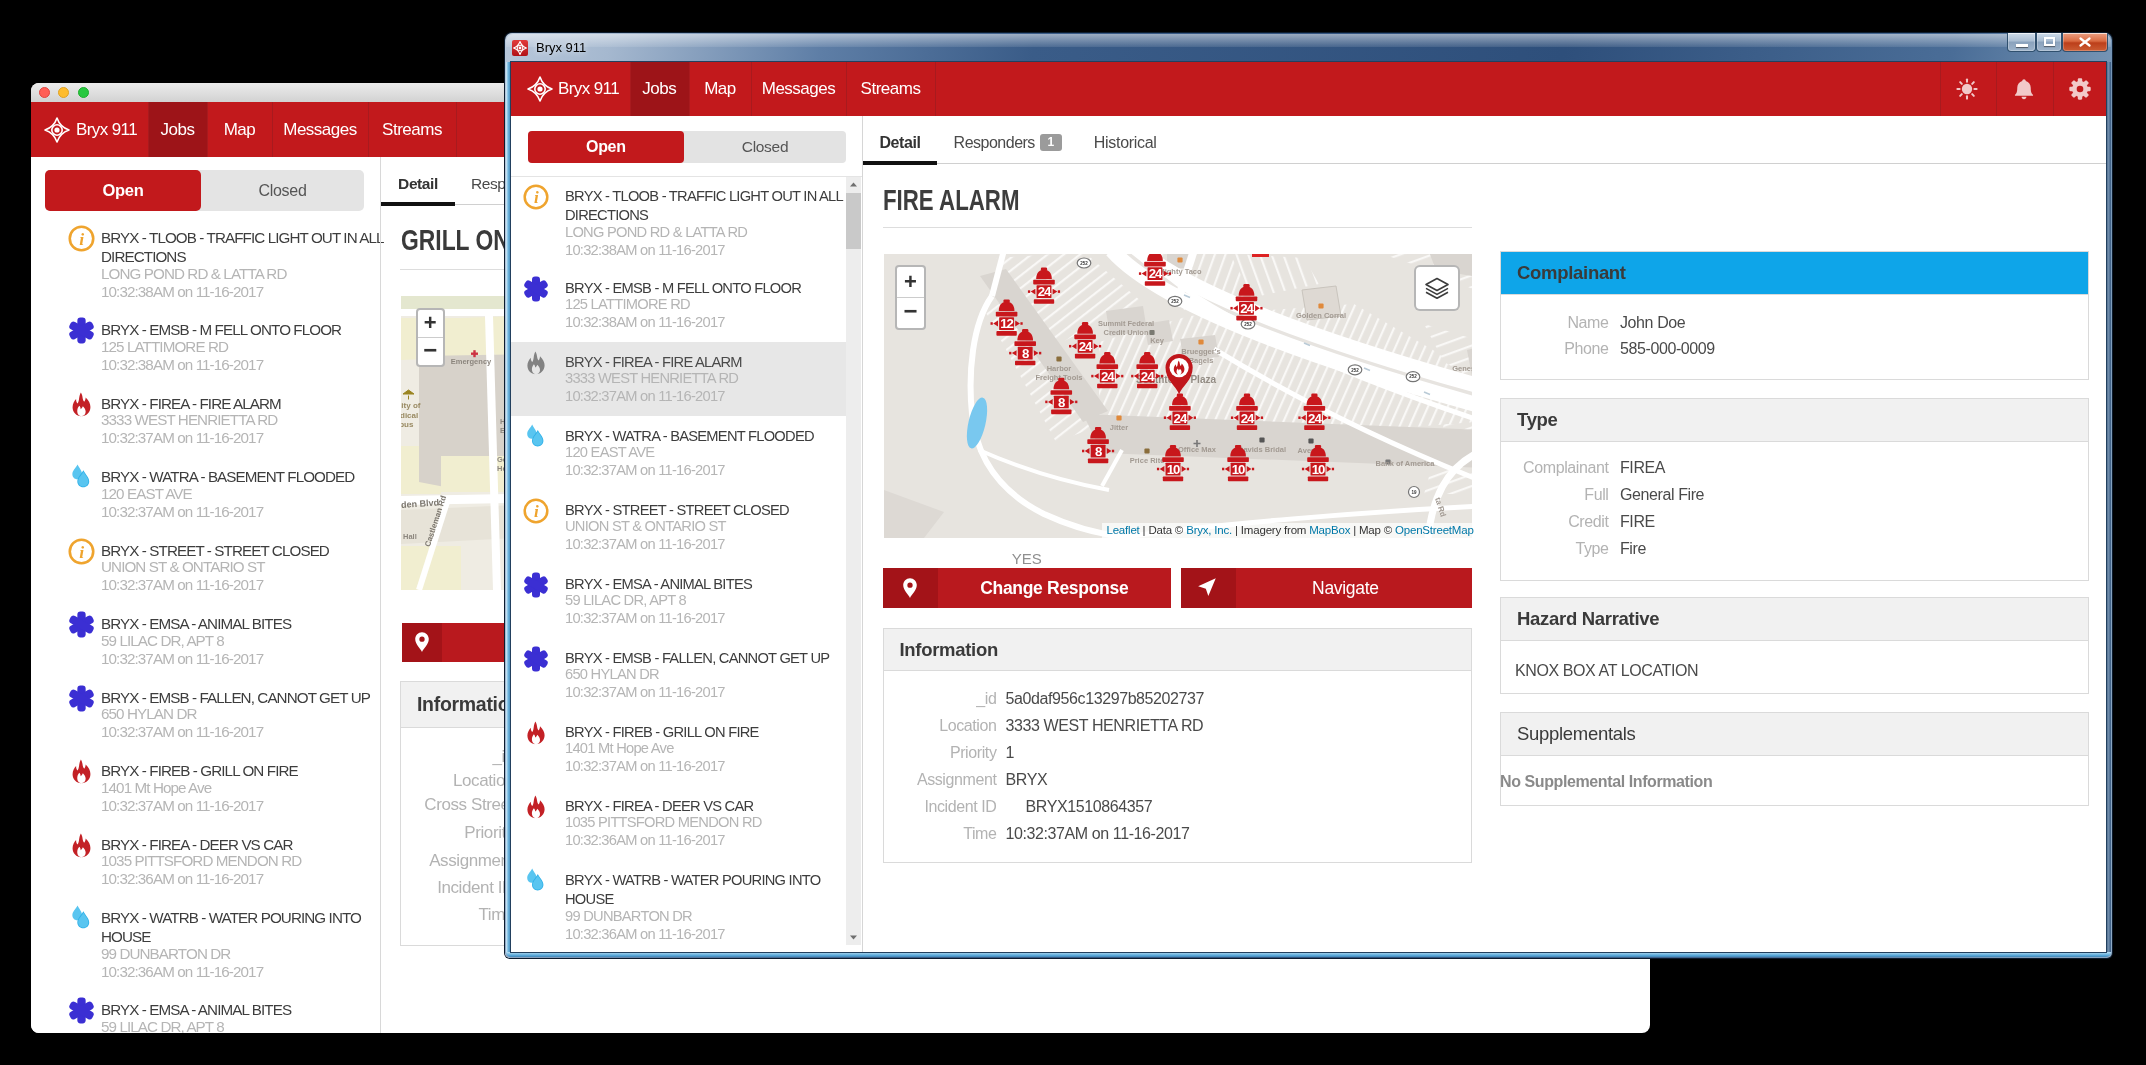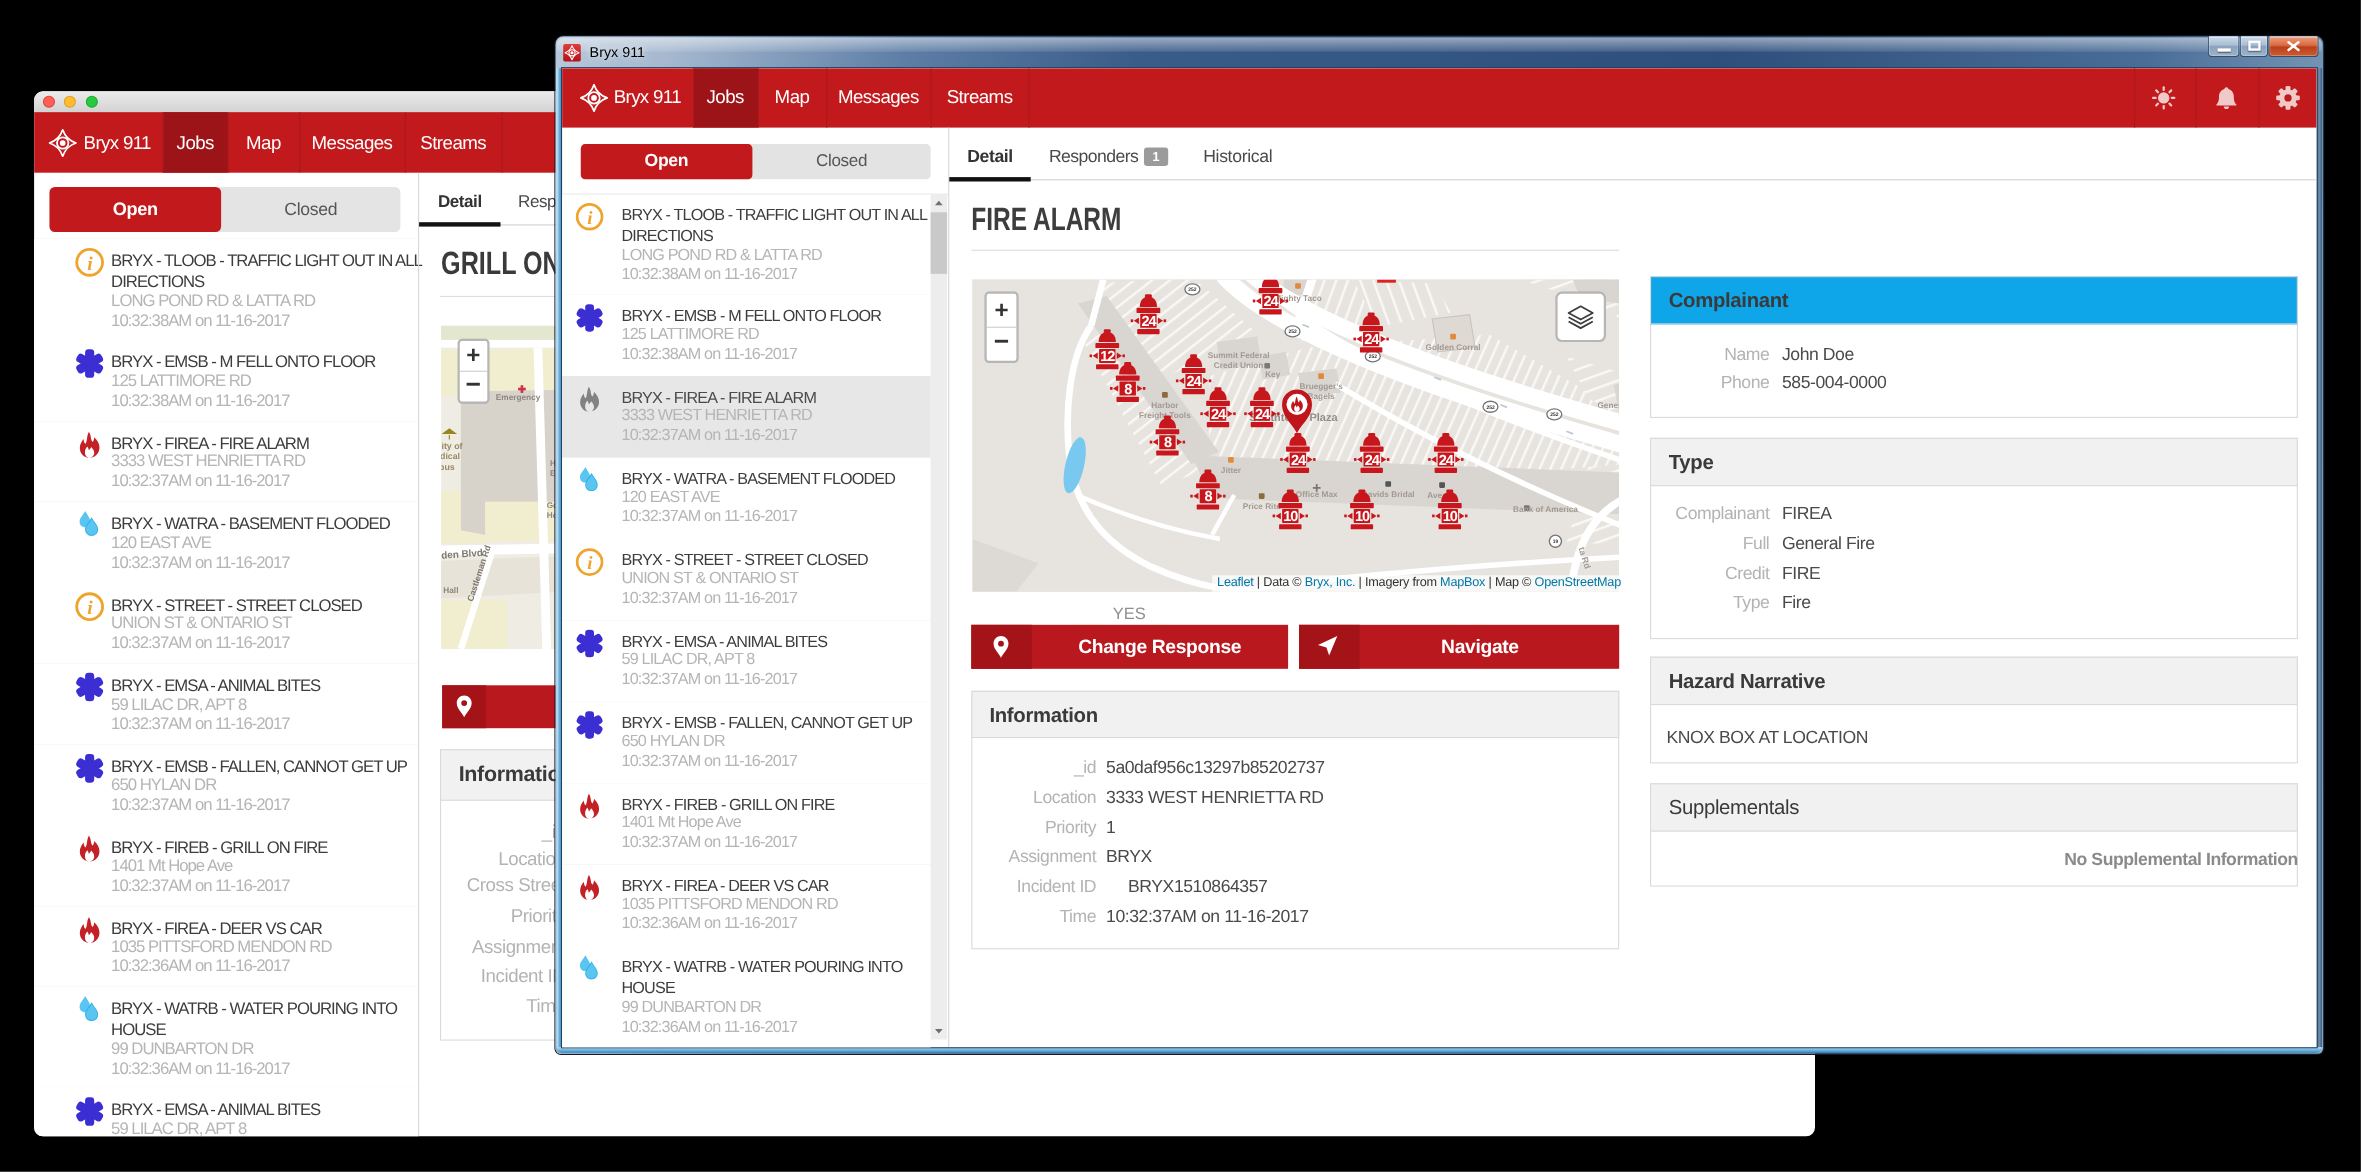--- a/index.html
+++ b/index.html
@@ -820,21 +820,21 @@
         </div>
         <div style="position:absolute;left:55px;top:0;width:233.5px;text-align:center;line-height:40px;font-size:17.5px;font-weight:bold;color:#fff;letter-spacing:-0.3px;">Change Response</div>
       </div>
       <div style="position:absolute;left:669.9px;top:506px;width:290.7px;height:40px;background:#b9191e;">
         <div style="position:absolute;left:0;top:0;width:55px;height:40px;background:#a31318;"></div>
         <div style="position:absolute;left:16px;top:9px;">
           <svg width="20" height="20" viewBox="-12 -12 24 24" style="display:block">
 <path fill="#fff" d="M10.5,-10.5 L1.6,10.8 L-1.4,2.0 L-10.6,-0.9 Z"></path>
 </svg>
         </div>
-        <div style="position:absolute;left:55px;top:0;width:219px;text-align:center;line-height:40px;font-size:17.5px;font-weight:bold;color:#fff;letter-spacing:-0.3px;">Navigate</div>
+        <div style="position:absolute;left:55px;top:0;width:219px;text-align:center;line-height:40px;font-size:17.5px;font-weight:normal;color:#fff;letter-spacing:-0.3px;">Navigate</div>
       </div>
       <div style="position:absolute;left:371.5px;top:565.8px;width:589.1px;height:235.2px;border:1px solid #dadada;box-sizing:border-box;background:#fff;"></div>
       <div style="position:absolute;left:371.5px;top:565.8px;width:589.1px;height:43.2px;background:#f1f1f1;border:1px solid #dadada;box-sizing:border-box;">
         <div style="position:absolute;left:16px;top:0;height:43.2px;line-height:41.2px;font-size:18.5px;font-weight:bold;color:#3a3a3a;letter-spacing:-0.3px;">Information</div>
       </div>
       <div style="position:absolute;left:371.5px;top:627.4px;width:114.0px;text-align:right;font-size:16px;line-height:20px;color:#b3b3b3;white-space:nowrap;letter-spacing:-0.4px;">_id</div>
       <div style="position:absolute;left:494.5px;top:627.4px;font-size:16px;line-height:20px;color:#4a4a4a;white-space:nowrap;letter-spacing:-0.4px;">5a0daf956c13297b85202737</div>
       <div style="position:absolute;left:371.5px;top:654.3px;width:114.0px;text-align:right;font-size:16px;line-height:20px;color:#b3b3b3;white-space:nowrap;letter-spacing:-0.4px;">Location</div>
       <div style="position:absolute;left:494.5px;top:654.3px;font-size:16px;line-height:20px;color:#4a4a4a;white-space:nowrap;letter-spacing:-0.4px;">3333 WEST HENRIETTA RD</div>
       <div style="position:absolute;left:371.5px;top:681.1999999999999px;width:114.0px;text-align:right;font-size:16px;line-height:20px;color:#b3b3b3;white-space:nowrap;letter-spacing:-0.4px;">Priority</div>
@@ -845,21 +845,21 @@
       <div style="position:absolute;left:494.5px;top:734.6999999999999px;font-size:16px;line-height:20px;color:#4a4a4a;white-space:nowrap;letter-spacing:-0.4px;margin-left:20px;">BRYX1510864357</div>
       <div style="position:absolute;left:371.5px;top:761.6999999999999px;width:114.0px;text-align:right;font-size:16px;line-height:20px;color:#b3b3b3;white-space:nowrap;letter-spacing:-0.4px;">Time</div>
       <div style="position:absolute;left:494.5px;top:761.6999999999999px;font-size:16px;line-height:20px;color:#4a4a4a;white-space:nowrap;letter-spacing:-0.4px;">10:32:37AM on 11-16-2017</div>
       <div style="position:absolute;left:989px;top:188.5px;width:589px;height:129.1px;border:1px solid #dadada;box-sizing:border-box;background:#fff;"></div>
       <div style="position:absolute;left:989px;top:188.5px;width:589px;height:44.5px;background:#0ea5e9;border:1px solid #dadada;box-sizing:border-box;">
         <div style="position:absolute;left:16px;top:0;height:44.5px;line-height:42.5px;font-size:18.5px;font-weight:bold;color:#3a3a3a;letter-spacing:-0.3px;">Complainant</div>
       </div>
       <div style="position:absolute;left:989px;top:250.5px;width:108.5px;text-align:right;font-size:16px;line-height:20px;color:#b3b3b3;white-space:nowrap;letter-spacing:-0.4px;">Name</div>
       <div style="position:absolute;left:1109px;top:250.5px;font-size:16px;line-height:20px;color:#4a4a4a;white-space:nowrap;letter-spacing:-0.4px;">John Doe</div>
       <div style="position:absolute;left:989px;top:276.6px;width:108.5px;text-align:right;font-size:16px;line-height:20px;color:#b3b3b3;white-space:nowrap;letter-spacing:-0.4px;">Phone</div>
-      <div style="position:absolute;left:1109px;top:276.6px;font-size:16px;line-height:20px;color:#4a4a4a;white-space:nowrap;letter-spacing:-0.4px;">585-004-0000</div>
+      <div style="position:absolute;left:1109px;top:276.6px;font-size:16px;line-height:20px;color:#4a4a4a;white-space:nowrap;letter-spacing:-0.4px;">585-000-0009</div>
       <div style="position:absolute;left:989px;top:335.8px;width:589px;height:182.8px;border:1px solid #dadada;box-sizing:border-box;background:#fff;"></div>
       <div style="position:absolute;left:989px;top:335.8px;width:589px;height:44.6px;background:#f1f1f1;border:1px solid #dadada;box-sizing:border-box;">
         <div style="position:absolute;left:16px;top:0;height:44.6px;line-height:42.6px;font-size:18.5px;font-weight:bold;color:#3a3a3a;letter-spacing:-0.3px;">Type</div>
       </div>
       <div style="position:absolute;left:989px;top:396.3px;width:108.5px;text-align:right;font-size:16px;line-height:20px;color:#b3b3b3;white-space:nowrap;letter-spacing:-0.4px;">Complainant</div>
       <div style="position:absolute;left:1109px;top:396.3px;font-size:16px;line-height:20px;color:#4a4a4a;white-space:nowrap;letter-spacing:-0.4px;">FIREA</div>
       <div style="position:absolute;left:989px;top:423.20000000000005px;width:108.5px;text-align:right;font-size:16px;line-height:20px;color:#b3b3b3;white-space:nowrap;letter-spacing:-0.4px;">Full</div>
       <div style="position:absolute;left:1109px;top:423.20000000000005px;font-size:16px;line-height:20px;color:#4a4a4a;white-space:nowrap;letter-spacing:-0.4px;">General Fire</div>
       <div style="position:absolute;left:989px;top:450.1px;width:108.5px;text-align:right;font-size:16px;line-height:20px;color:#b3b3b3;white-space:nowrap;letter-spacing:-0.4px;">Credit</div>
       <div style="position:absolute;left:1109px;top:450.1px;font-size:16px;line-height:20px;color:#4a4a4a;white-space:nowrap;letter-spacing:-0.4px;">FIRE</div>
@@ -867,14 +867,14 @@
       <div style="position:absolute;left:1109px;top:477.0px;font-size:16px;line-height:20px;color:#4a4a4a;white-space:nowrap;letter-spacing:-0.4px;">Fire</div>
       <div style="position:absolute;left:989px;top:535.3px;width:589px;height:96.9px;border:1px solid #dadada;box-sizing:border-box;background:#fff;"></div>
       <div style="position:absolute;left:1004px;top:599px;width:500px;font-size:16px;color:#4a4a4a;line-height:20px;letter-spacing:-0.4px;">KNOX BOX AT LOCATION</div>
       <div style="position:absolute;left:989px;top:535.3px;width:589px;height:43.7px;background:#f1f1f1;border:1px solid #dadada;box-sizing:border-box;">
         <div style="position:absolute;left:16px;top:0;height:43.7px;line-height:41.7px;font-size:18.5px;font-weight:bold;color:#3a3a3a;letter-spacing:-0.3px;">Hazard Narrative</div>
       </div>
       <div style="position:absolute;left:989px;top:650px;width:589px;height:94px;border:1px solid #dadada;box-sizing:border-box;background:#fff;"></div>
       <div style="position:absolute;left:989px;top:650px;width:589px;height:44.4px;background:#f1f1f1;border:1px solid #dadada;box-sizing:border-box;">
         <div style="position:absolute;left:16px;top:0;height:44.4px;line-height:42.4px;font-size:18.5px;font-weight:normal;color:#3a3a3a;letter-spacing:-0.3px;">Supplementals</div>
       </div>
-      <div style="position:absolute;left:989px;top:709.5px;width:589px;text-align:right;font-size:16px;font-weight:bold;color:#8a8a8a;line-height:20px;letter-spacing:-0.4px;">No Supplemental Information</div>
+      <div style="position:absolute;left:989px;top:709.5px;width:589px;text-align:left;font-size:16px;font-weight:bold;color:#8a8a8a;line-height:20px;letter-spacing:-0.4px;">No Supplemental Information</div>
     </div>
   </div>
 </body></html>

